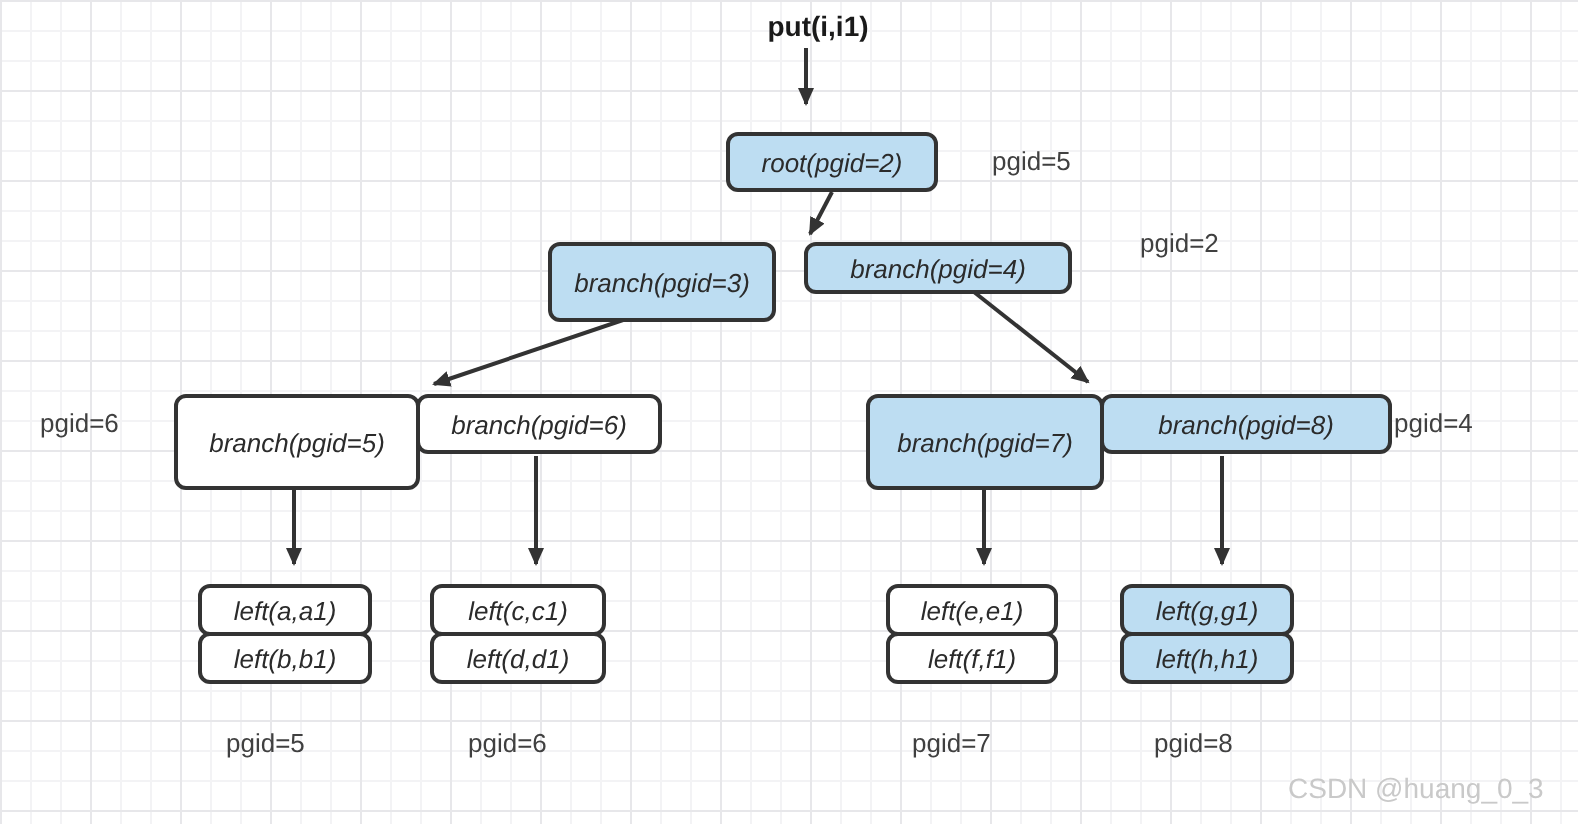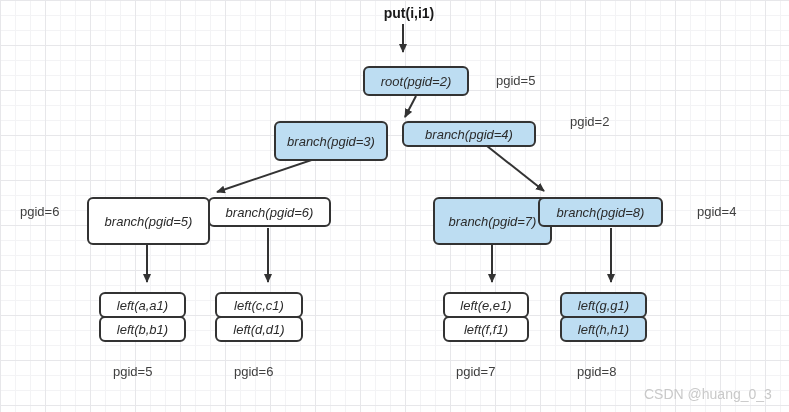--- a/index.html
+++ b/index.html
@@ -63,21 +63,21 @@
   <div class="lbl" style="left:496px;top:73px;">pgid=5</div>
 
   <div class="node blue" style="left:274px;top:121px;width:114px;height:40px;">branch(pgid=3)</div>
   <div class="node blue" style="left:402px;top:121px;width:134px;height:26px;">branch(pgid=4)</div>
   <div class="lbl" style="left:570px;top:114px;">pgid=2</div>
 
   <div class="lbl" style="left:20px;top:204px;">pgid=6</div>
   <div class="node" style="left:87px;top:197px;width:123px;height:48px;">branch(pgid=5)</div>
   <div class="node" style="left:208px;top:197px;width:123px;height:30px;">branch(pgid=6)</div>
   <div class="node blue" style="left:433px;top:197px;width:119px;height:48px;">branch(pgid=7)</div>
-  <div class="node blue" style="left:538px;top:197px;width:125px;height:30px;">branch(pgid=8)</div>
+  <div class="node blue" style="left:550px;top:197px;width:146px;height:30px;">branch(pgid=8)</div>
   <div class="lbl" style="left:697px;top:204px;">pgid=4</div>
 
   <div class="node" style="left:99px;top:292px;width:87px;height:26px;">left(a,a1)</div>
   <div class="node" style="left:99px;top:316px;width:87px;height:26px;">left(b,b1)</div>
 
   <div class="node" style="left:215px;top:292px;width:88px;height:26px;">left(c,c1)</div>
   <div class="node" style="left:215px;top:316px;width:88px;height:26px;">left(d,d1)</div>
 
   <div class="node" style="left:443px;top:292px;width:86px;height:26px;">left(e,e1)</div>
   <div class="node" style="left:443px;top:316px;width:86px;height:26px;">left(f,f1)</div>

